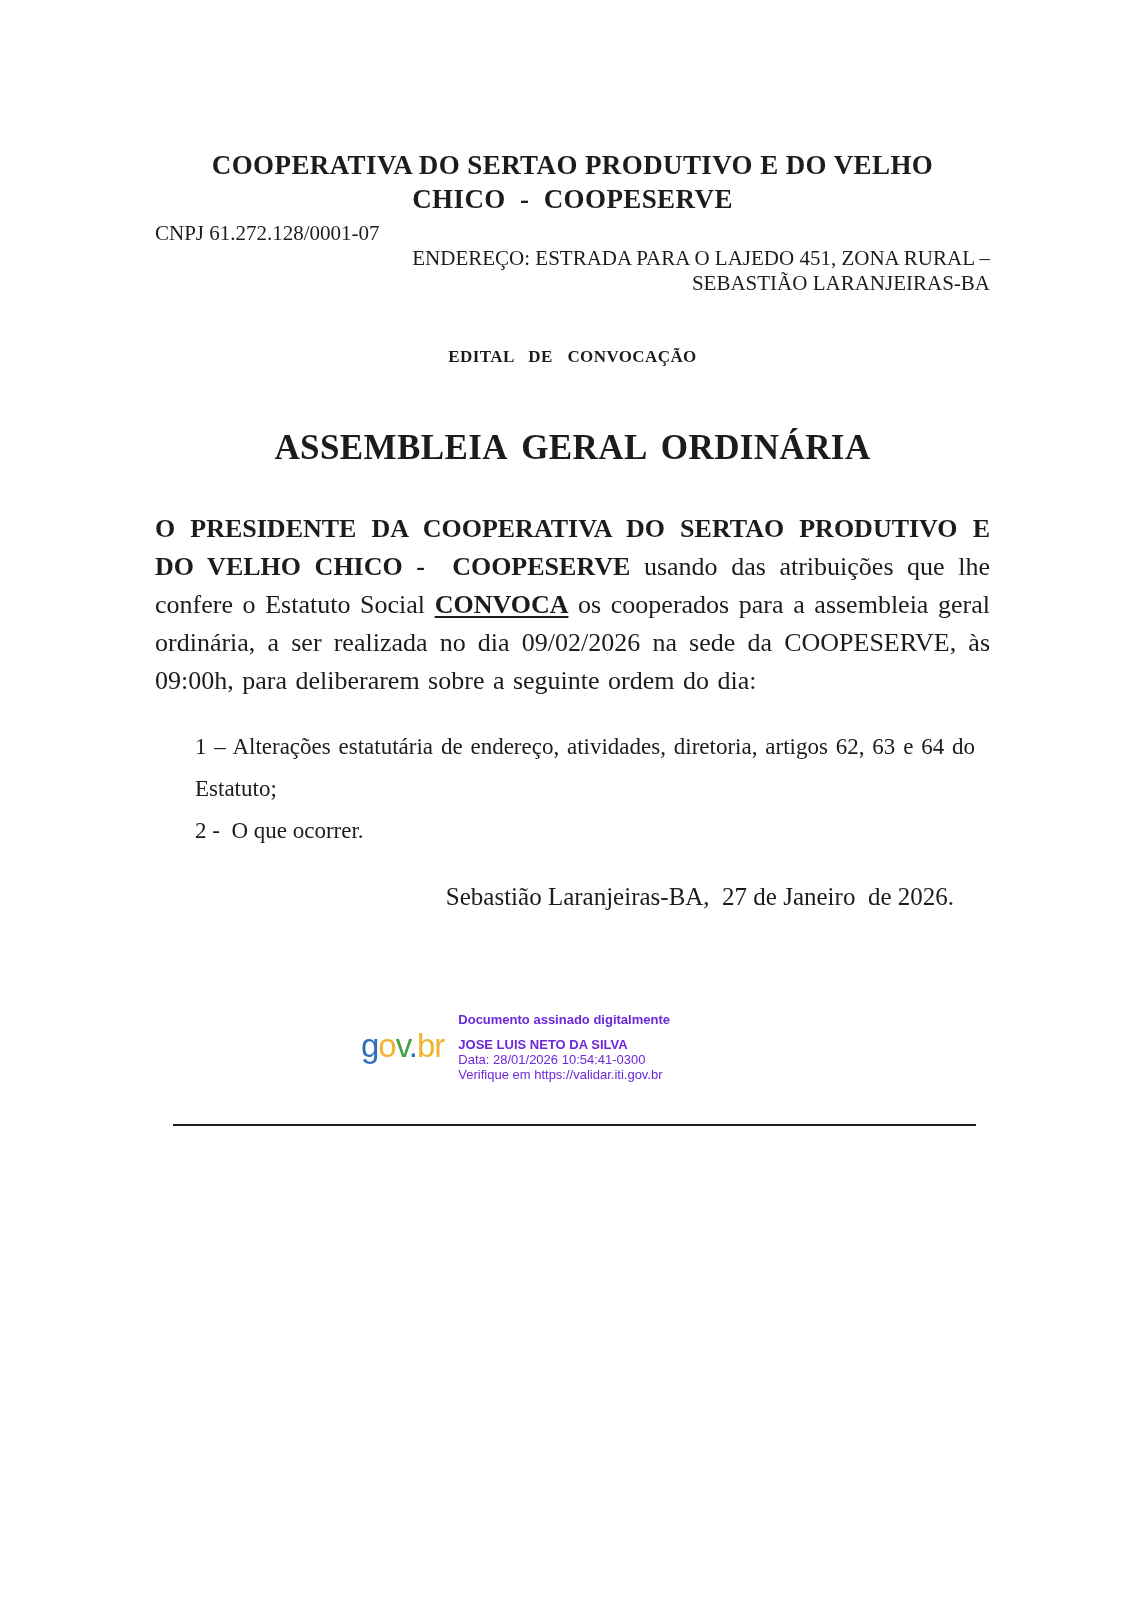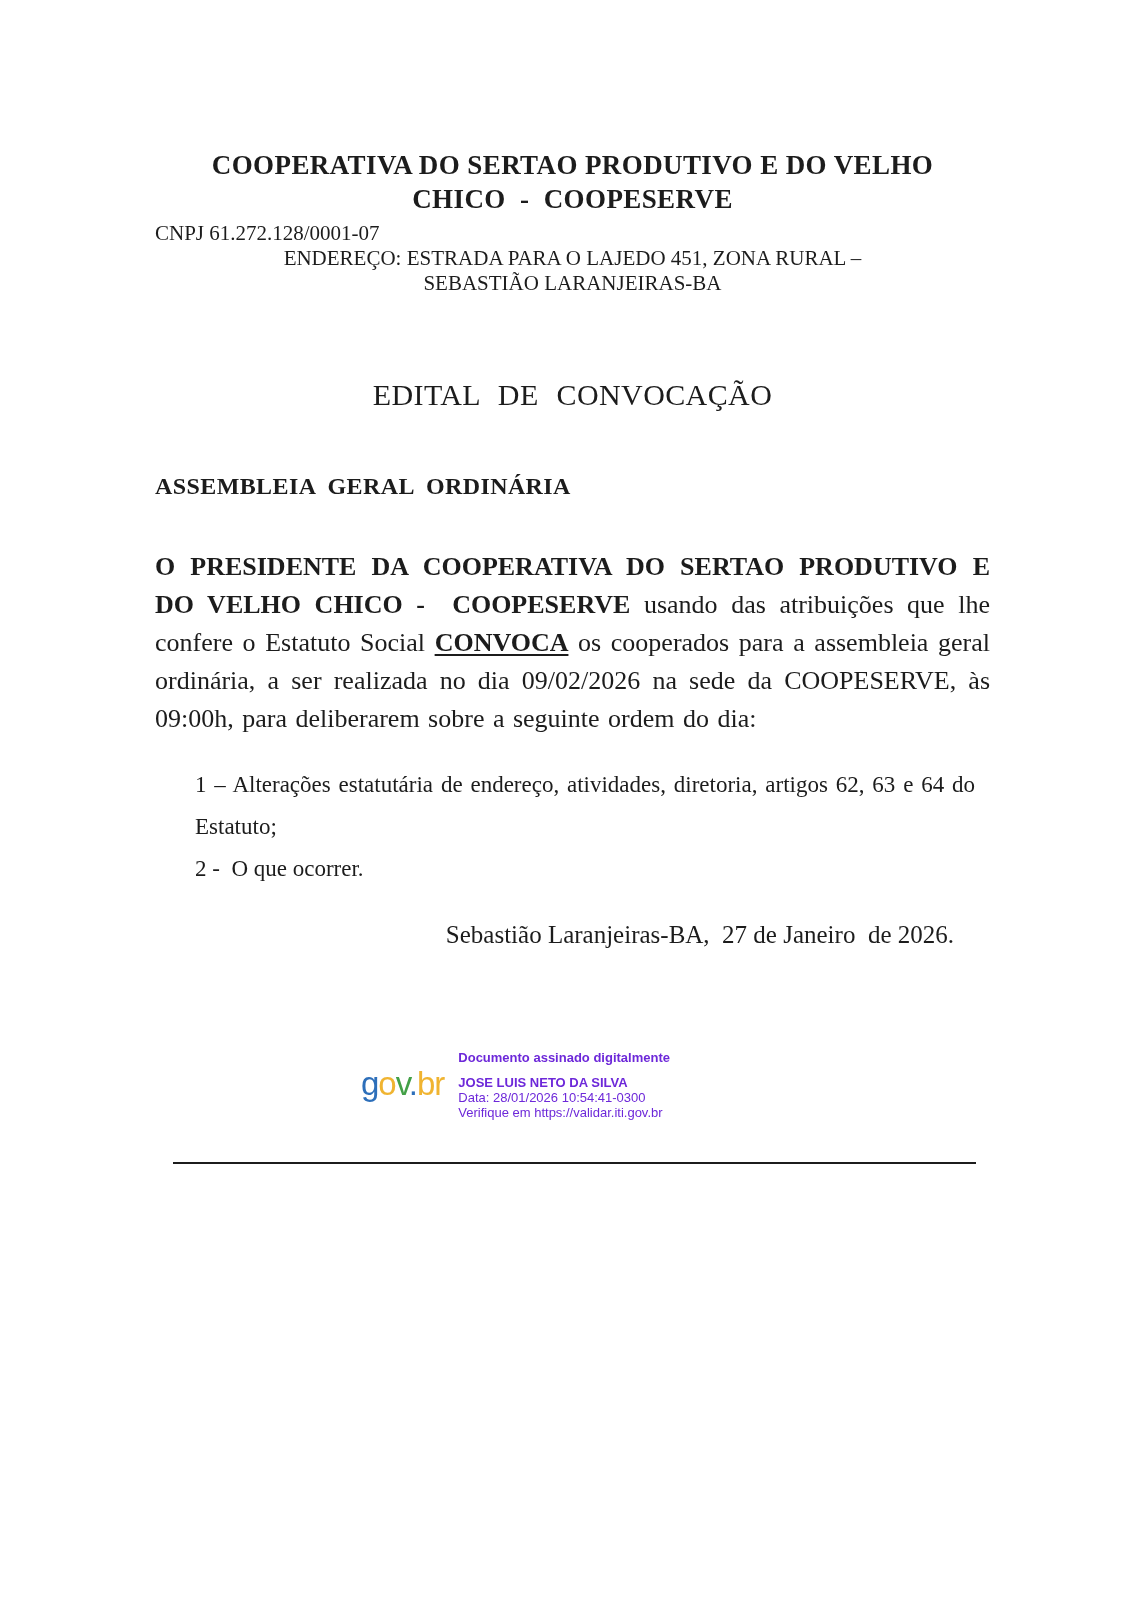--- a/index.html
+++ b/index.html
@@ -32,39 +32,39 @@
     letter-spacing: 0.4px;
   }
   .org-cnpj {
     font-size: 21px;
     line-height: 25px;
     margin-top: 5px;
   }
   .org-address {
     font-size: 21px;
     line-height: 25px;
-    text-align: center;
+    text-align: right;
   }
 
   
   .doc-title {
-    margin: 82px 0 0 0;
-    font-size: 30px;
+    margin: 44px 0 0 0;
+    font-size: 17px;
     line-height: 34px;
-    font-weight: normal;
+    font-weight: bold;
     text-align: center;
     word-spacing: 10px;
     letter-spacing: 0.4px;
   }
   .doc-subtitle {
     margin: 57px 0 0 0;
-    font-size: 24px;
+    font-size: 35px;
     line-height: 34px;
     font-weight: bold;
-    text-align: left;
+    text-align: center;
     word-spacing: 6px;
     letter-spacing: 0.4px;
   }
 
   
   .body-par {
     margin: 45px 0 0 0;
     font-size: 26px;
     line-height: 38px;
     text-align: justify;

